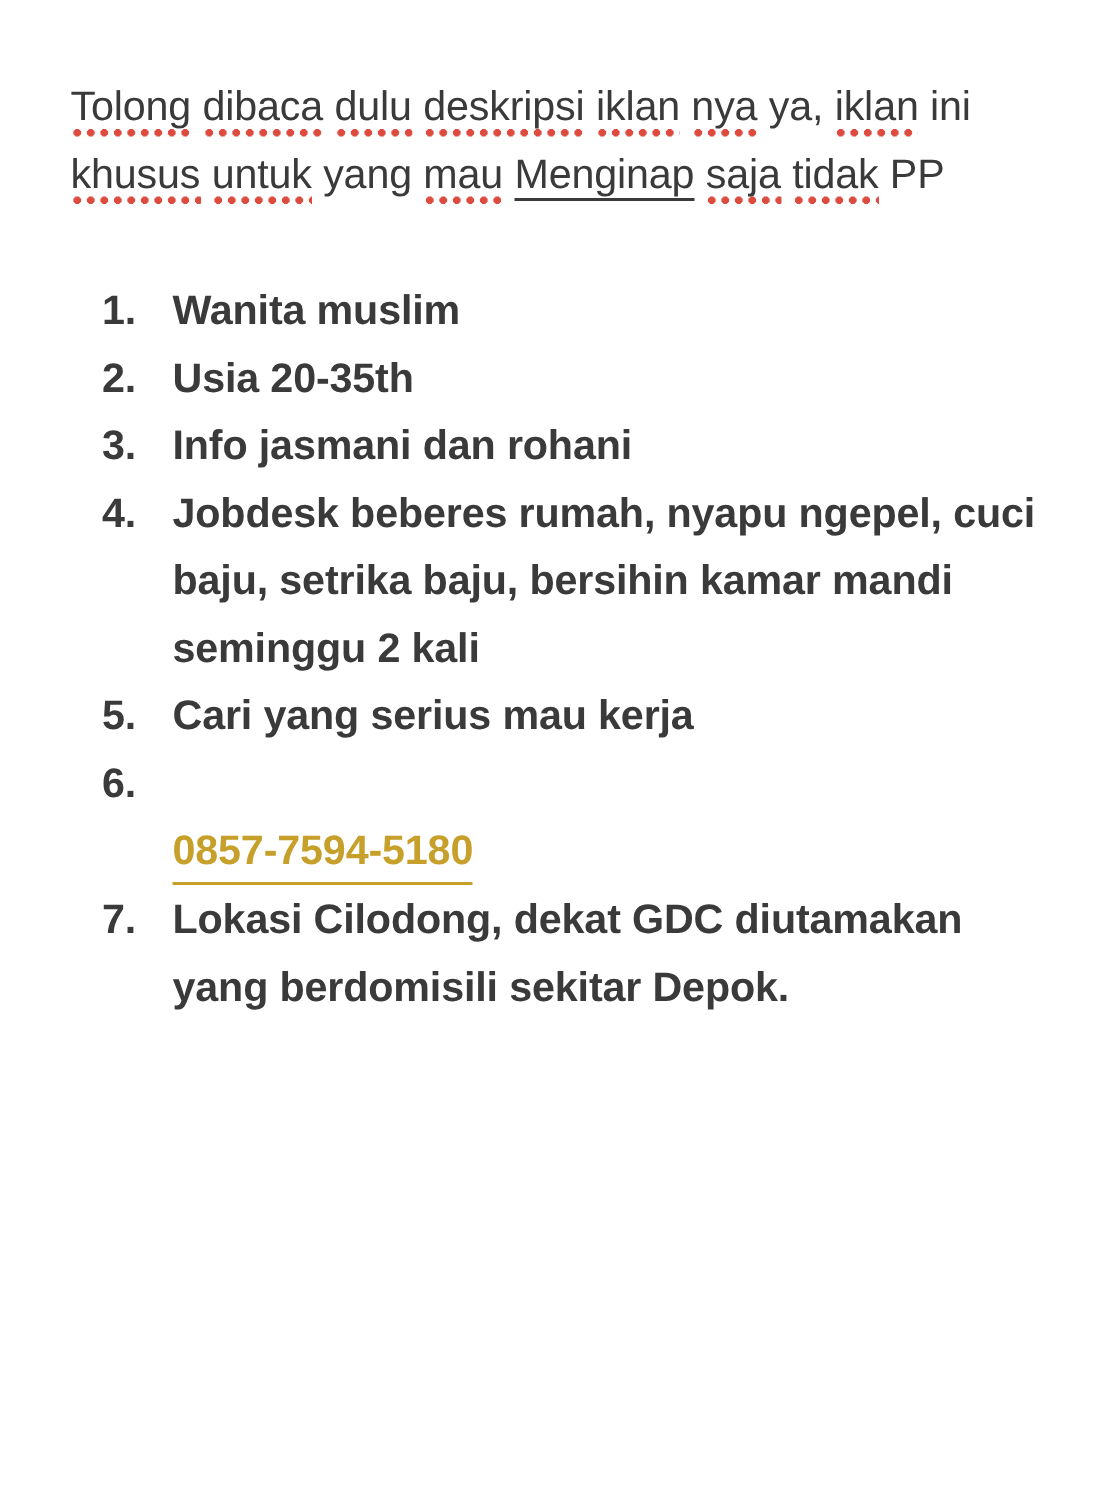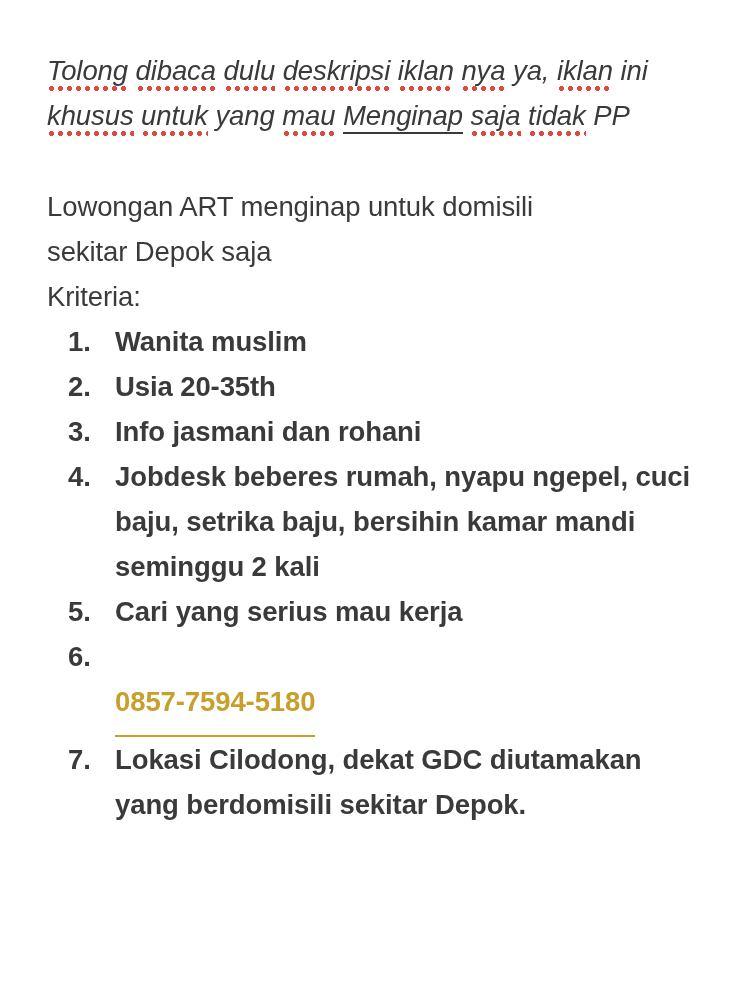--- a/index.html
+++ b/index.html
@@ -30,21 +30,20 @@
     font-size: 27.5px;
     line-height: 45px;
     letter-spacing: -0.1px;
     color: #3a3a3a;
   }
 
   
   .para-intro {
     margin: 0;
     max-width: 660px;
-    font-style: italic;
   }
 
   
   .sp {
     background-image: radial-gradient(circle closest-side, #dd4b3e 99%, rgba(0,0,0,0) 100%);
     background-size: 9px 5px;
     background-repeat: repeat-x;
     background-position: left calc(100% - 2px);
     padding-bottom: 7px;
   }
@@ -89,21 +88,21 @@
     text-align: left;
     color: #3a3a3a;
   }
 
   
   .phone-link {
     display: inline-block;
     color: #c6a02a;
     text-decoration: none;
     border-bottom: 2px solid #c6a02a;
-    padding-bottom: 13px;
+    padding-bottom: 1px;
     line-height: 40px;
   }
 
   
   .para-notes {
     margin: 0;
     max-width: 640px;
   }
 </style>
 </head>
@@ -126,25 +125,20 @@
     <span>yang</span>
     <span class="sp">mau</span>
     <span class="ul">Menginap</span>
     <span class="sp">saja</span>
     <span class="sp">tidak</span>
     <span>PP</span>
   </div>
 
   <div class="gap"></div>
 
-  <div class="block para-body">
-    <div>Lowongan ART menginap untuk domisili</div>
-    <div>sekitar Depok saja</div>
-    <div>Kriteria:</div>
-  </div>
 
   <ol class="block criteria">
     <li>
       <span>Wanita muslim</span>
     </li>
     <li>
       <span>Usia 20-35th</span>
     </li>
     <li>
       <span>Info jasmani dan rohani</span>

